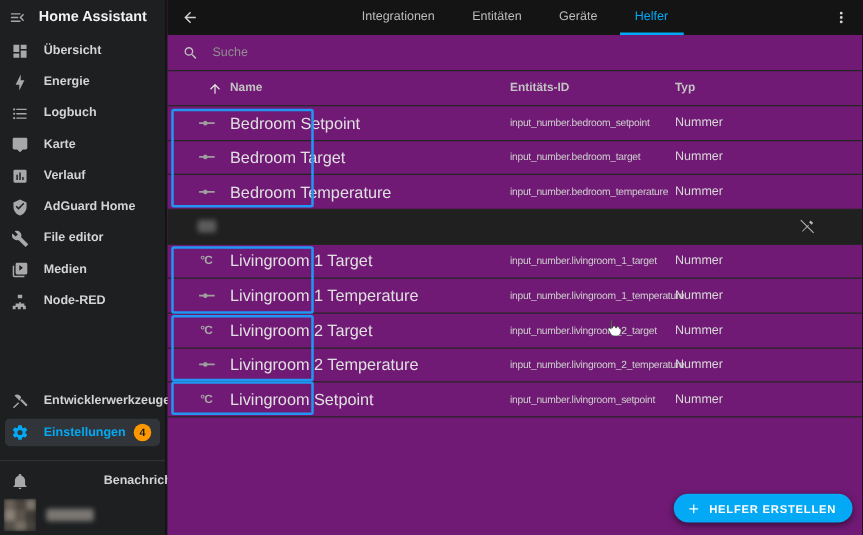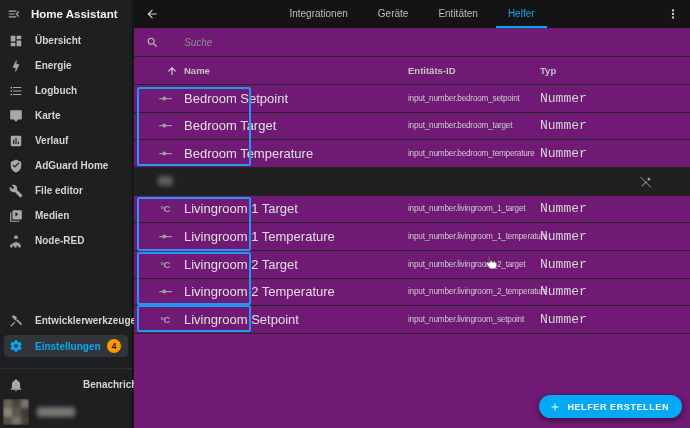--- a/index.html
+++ b/index.html
@@ -39,39 +39,39 @@
         align-items:stretch;gap:6px;}
   .tab{display:flex;align-items:center;padding:0 12px;font-size:10px;font-weight:500;
        color:#bdbdbd;cursor:pointer;border-bottom:2px solid transparent;}
   .tab.active{color:#03a9f4;border-bottom-color:#03a9f4;}
   .kebab{position:absolute;right:10px;top:7px;display:flex;cursor:pointer;}
   .kebab svg{width:14px;height:14px;fill:#cfcfcf;}
 
   .searchrow{height:29px;display:flex;align-items:center;border-bottom:1px solid #262626;padding-left:12px;}
   .searchrow svg{width:13px;height:13px;fill:#bdbdbd;flex:none;}
   .search-input{background:transparent;border:none;outline:none;color:#cfcfcf;font-size:10px;
-                margin-left:23px;width:400px;font-style:italic;}
+                margin-left:9px;width:400px;}
   .search-input::placeholder{color:#8f8f8f;}
 
   .thead{height:28px;display:flex;align-items:center;border-bottom:1px solid #262626;
          padding-left:12px;font-size:9.5px;font-weight:bold;color:#c4c4c4;}
   .c-icon{width:38px;display:flex;justify-content:flex-end;padding-right:6px;flex:none;}
   .thead .c-icon svg{width:12px;height:12px;fill:#e0e0e0;}
   .c-name{width:224px;flex:none;white-space:nowrap;}
   .c-entity{width:132px;flex:none;white-space:nowrap;}
   .c-type{flex:1;white-space:nowrap;}
 
   .row{height:27.66px;display:flex;align-items:center;border-bottom:1px solid #242424;
        padding-left:12px;position:relative;cursor:pointer;}
   .row .c-icon{justify-content:center;padding-right:0;}
   .row .c-icon svg{width:15px;height:15px;fill:#9e9e9e;}
   .celsius{font-size:9.5px;font-weight:bold;color:#a8a8a8;letter-spacing:-0.5px;}
   .row .c-name{font-size:13px;color:#e0e0e0;}
   .row .c-entity{font-size:8.2px;letter-spacing:-0.2px;color:#cdcdcd;overflow:visible;}
-  .row .c-type{font-size:13px;color:#d6d6d6;font-family:Liberation Mono, monospace;}
+  .row .c-type{font-size:10px;color:#d6d6d6;}
   .row.redacted{background:#202020;}
   .rb{background:#5c5c5c;border-radius:2px;filter:blur(2px);height:10px;}
   .rb-icon{width:15px;}
   .rb-name{width:48px;}
   .rb-entity{width:72px;background:#565b58;}
   .rb-type{width:32px;}
   .row-tool{position:absolute;right:38px;top:7px;}
   .row-tool svg{width:13px;height:13px;}
 
   .hl-box{position:absolute;left:3px;width:114px;border:2px solid #2196f3;border-radius:2px;
@@ -230,22 +230,22 @@
   <div class="main">
 
     <div class="topbar">
       <span class="back">
         <svg viewBox="0 0 24 24">
             <path d="M20 11v2H8l5.5 5.5-1.42 1.42L4.16 12l7.92-7.92L13.5 5.5 8 11h12z"></path>
           </svg>
       </span>
       <div class="tabs">
         <div class="tab">Integrationen</div>
+        <div class="tab">Entitäten</div>
         <div class="tab">Geräte</div>
-        <div class="tab">Entitäten</div>
         <div class="tab active">Helfer</div>
       </div>
       <span class="kebab">
         <svg viewBox="0 0 24 24">
             <path d="M12 16a2 2 0 0 1 2 2 2 2 0 0 1-2 2 2 2 0 0 1-2-2 2 2 0 0 1 2-2m0-6a2 2 0 0 1 2 2 2 2 0 0 1-2 2 2 2 0 0 1-2-2 2 2 0 0 1 2-2m0-6a2 2 0 0 1 2 2 2 2 0 0 1-2 2 2 2 0 0 1-2-2 2 2 0 0 1 2-2z"></path>
           </svg>
       </span>
     </div>
 
     <div class="searchrow">

